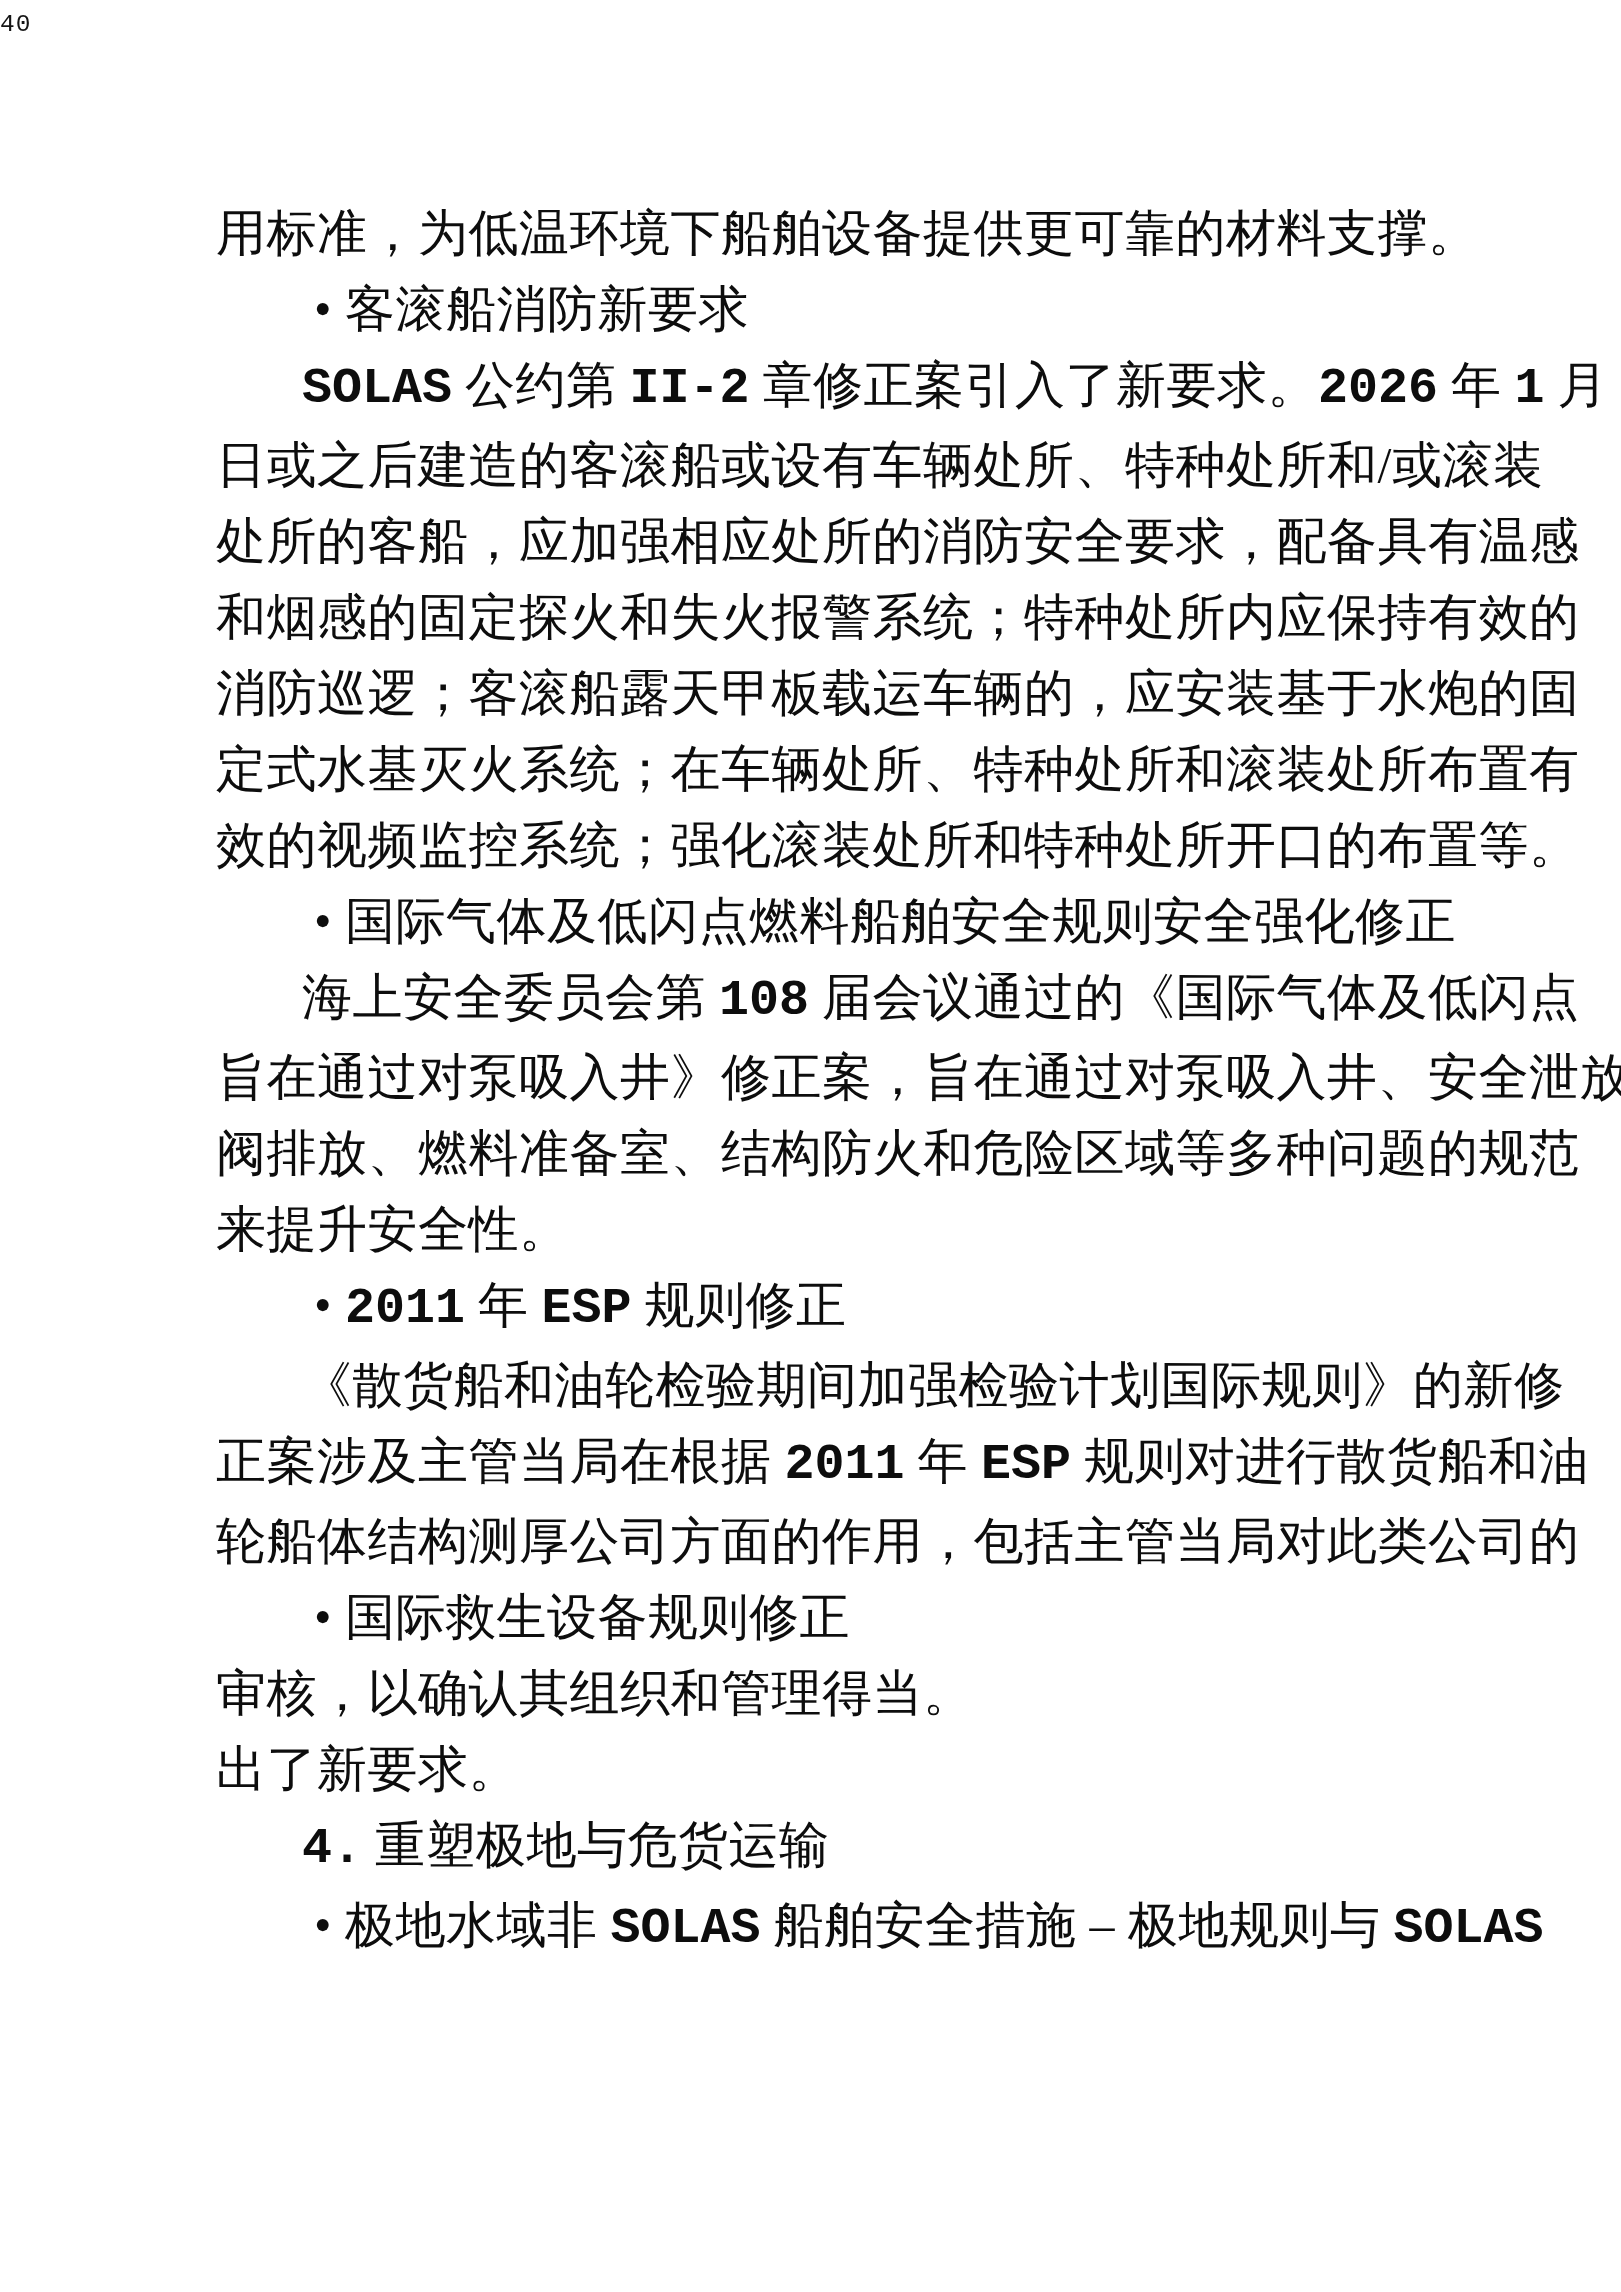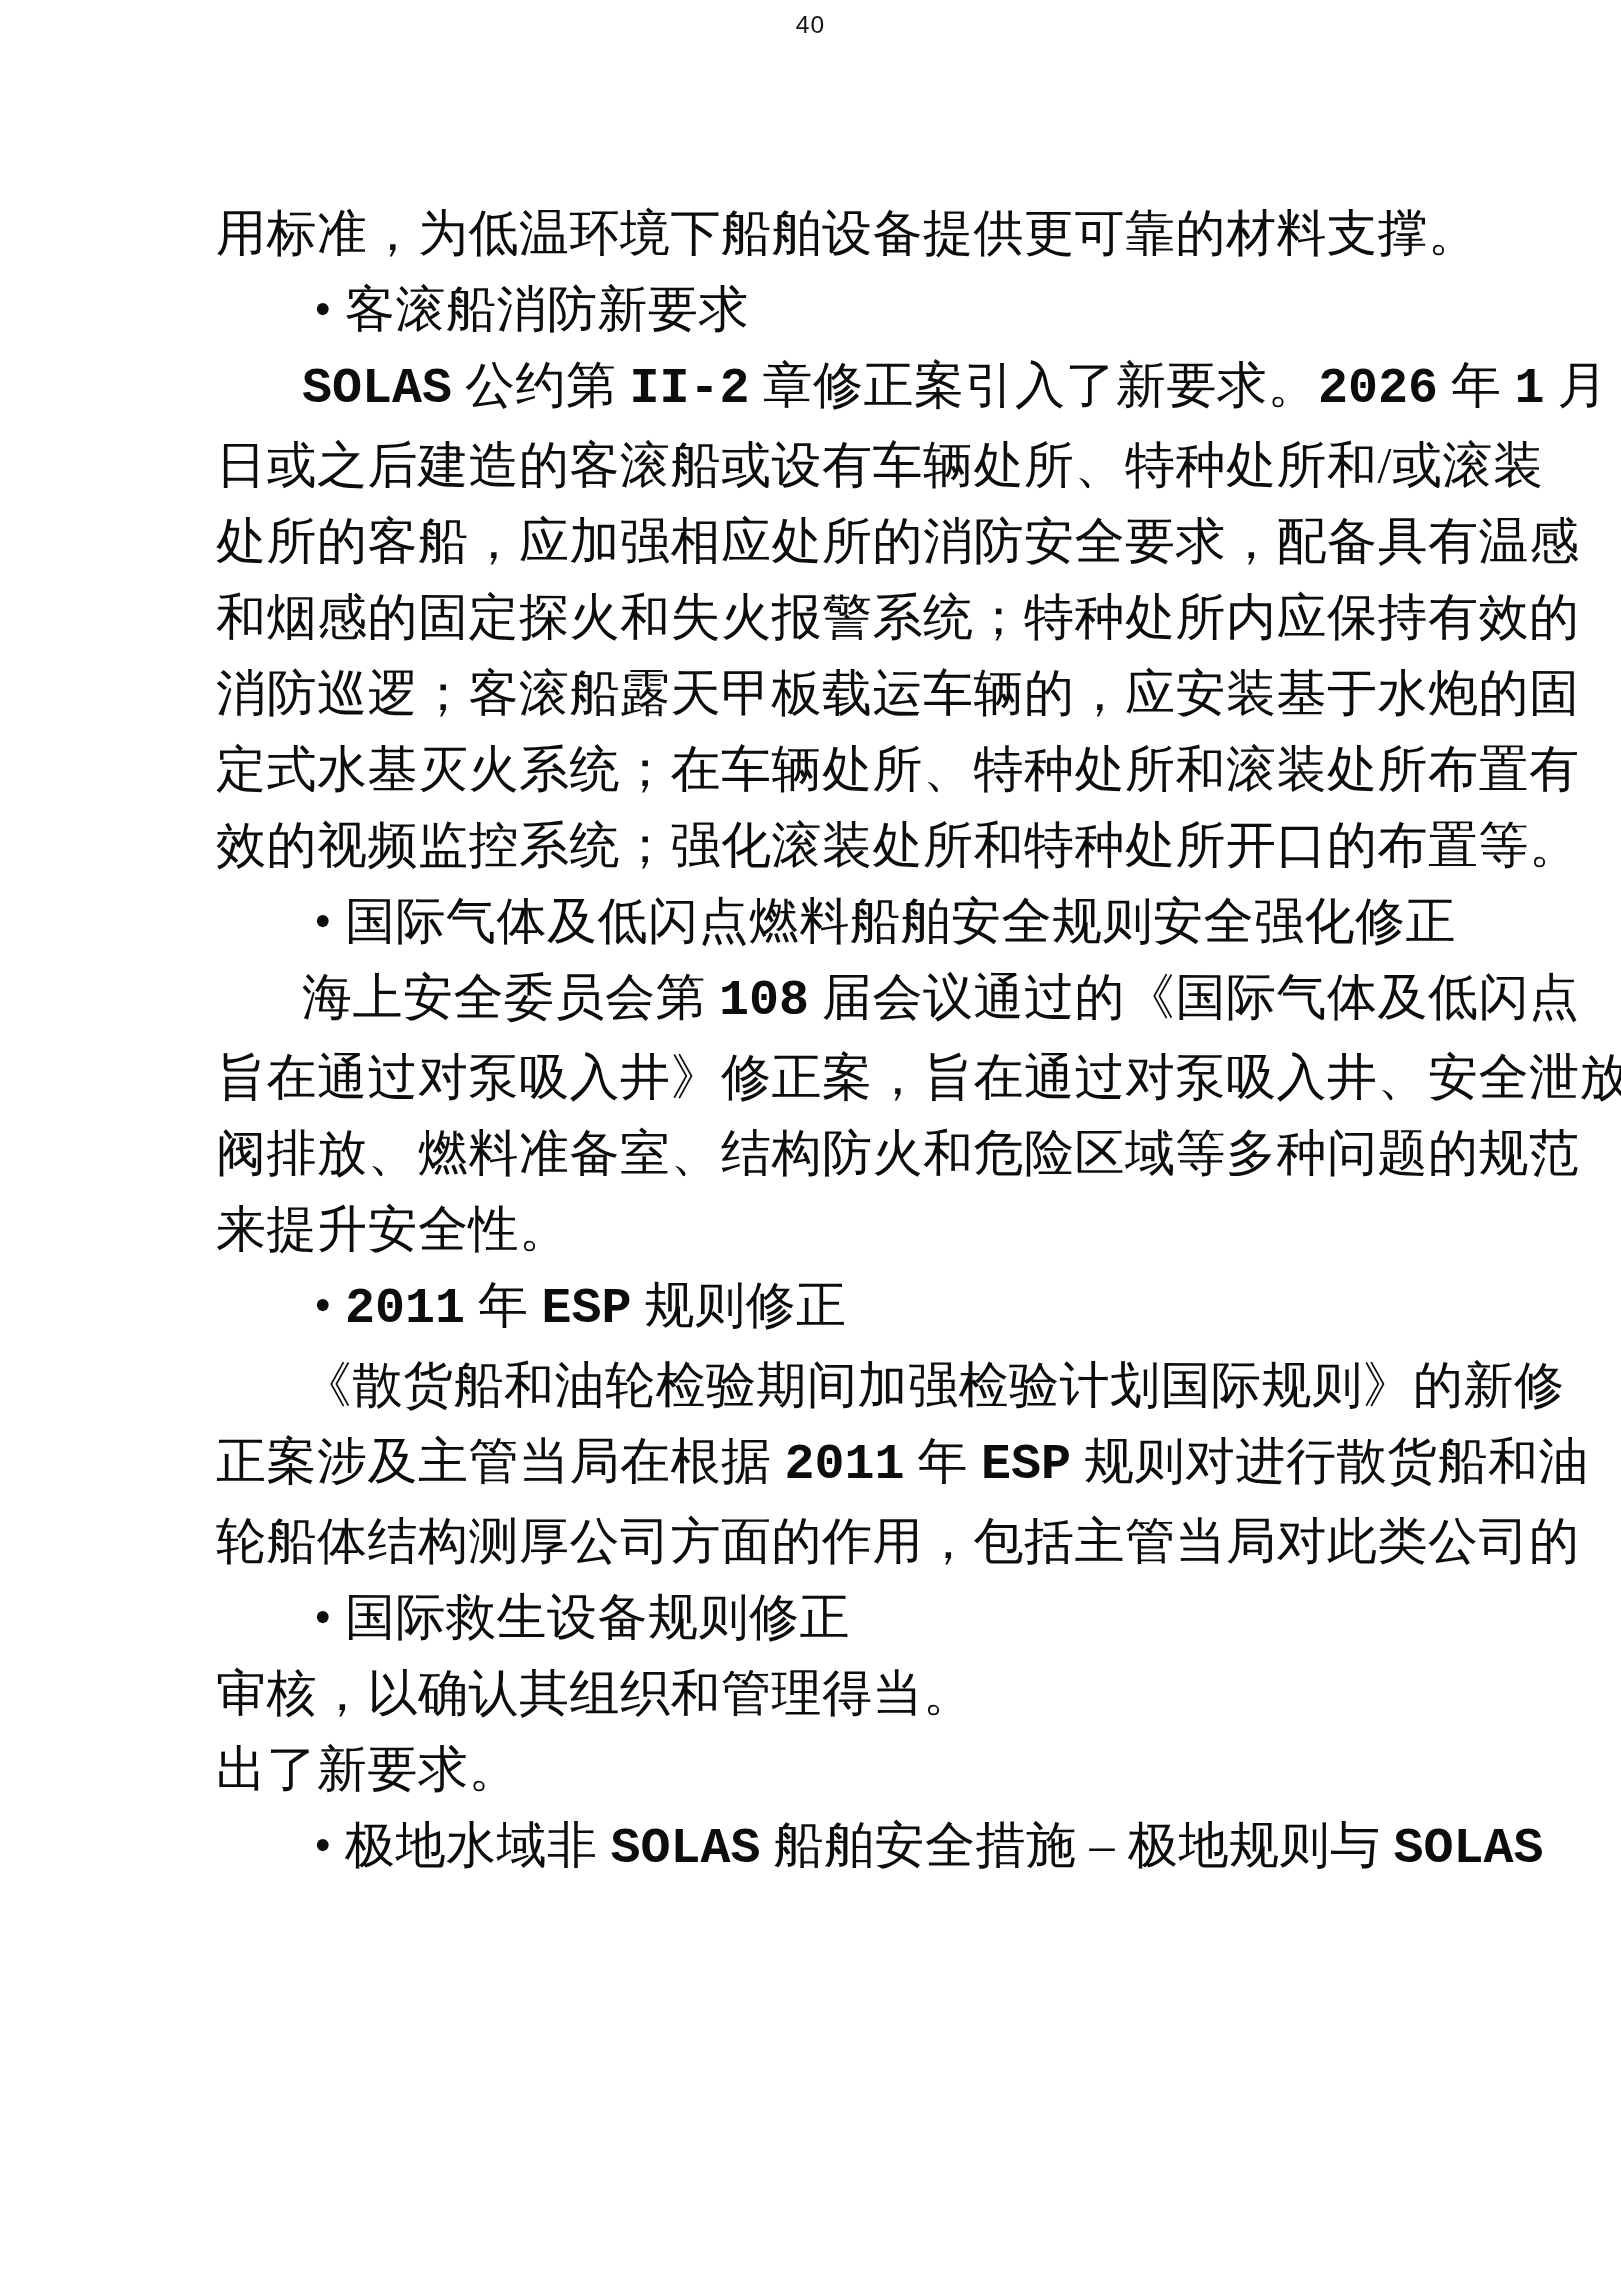--- a/index.html
+++ b/index.html
@@ -10,24 +10,23 @@
     background:#ffffff;
     overflow:hidden;
     font-family:"Liberation Serif","DejaVu Serif",serif;
     color:#0d0d0d;
   }
   .page-number{
     position:absolute;
     top:10.8px;
     left:0;
     width:100%;
-    text-align:center;
     font-size:24.5px;
     letter-spacing:1px;
-    font-family:Liberation Sans, sans-serif;
+    font-family:Liberation Mono, monospace;
     color:#141414;
   }
   .body-text{
     position:absolute;
     left:216px;
     top:195px;
     width:1168px;
     font-size:50px;
     line-height:76px;
   }
@@ -72,16 +71,17 @@
     <div class="line j"><span>旨在通过对泵吸入井》修正案，旨在通过对泵吸入井、安全泄放</span></div>
     <div class="line j"><span>阀排放、燃料准备室、结构防火和危险区域等多种问题的规范</span></div>
     <div class="line"><span>来提升安全性。</span></div>
     <div class="line bl"><span>• </span><span class="lat">2011</span><span> 年 </span><span class="lat">ESP</span><span> 规则修正</span></div>
     <div class="line ind j"><span>《散货船和油轮检验期间加强检验计划国际规则》的新修</span></div>
     <div class="line j"><span>正案涉及主管当局在根据 </span><span class="lat">2011</span><span> 年 </span><span class="lat">ESP</span><span> 规则对进行散货船和油</span></div>
     <div class="line j"><span>轮船体结构测厚公司方面的作用，包括主管当局对此类公司的</span></div>
     <div class="line bl"><span>• 国际救生设备规则修正</span></div>
     <div class="line"><span>审核，以确认其组织和管理得当。</span></div>
     <div class="line"><span>出了新要求。</span></div>
+    <div class="line ind"><span class="lat">4.</span><span> 重塑极地与危货运输</span></div>
     <div class="line bl j"><span>• 极地水域非 </span><span class="lat">SOLAS</span><span> 船舶安全措施 – 极地规则与 </span><span class="lat">SOLAS</span></div>
   </div>
 </div>
 
 
 </body></html>

